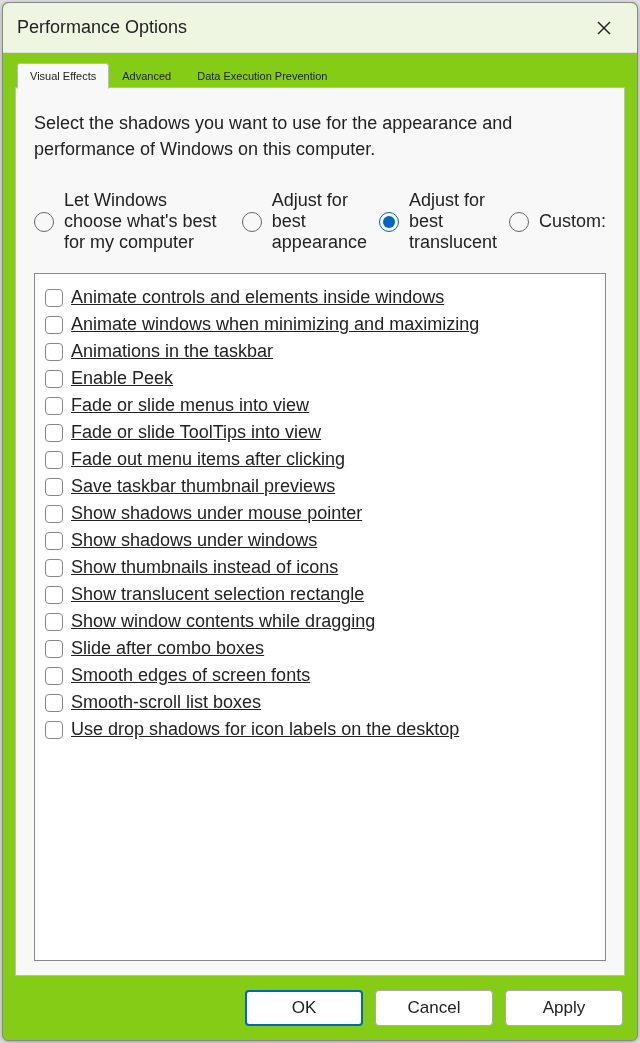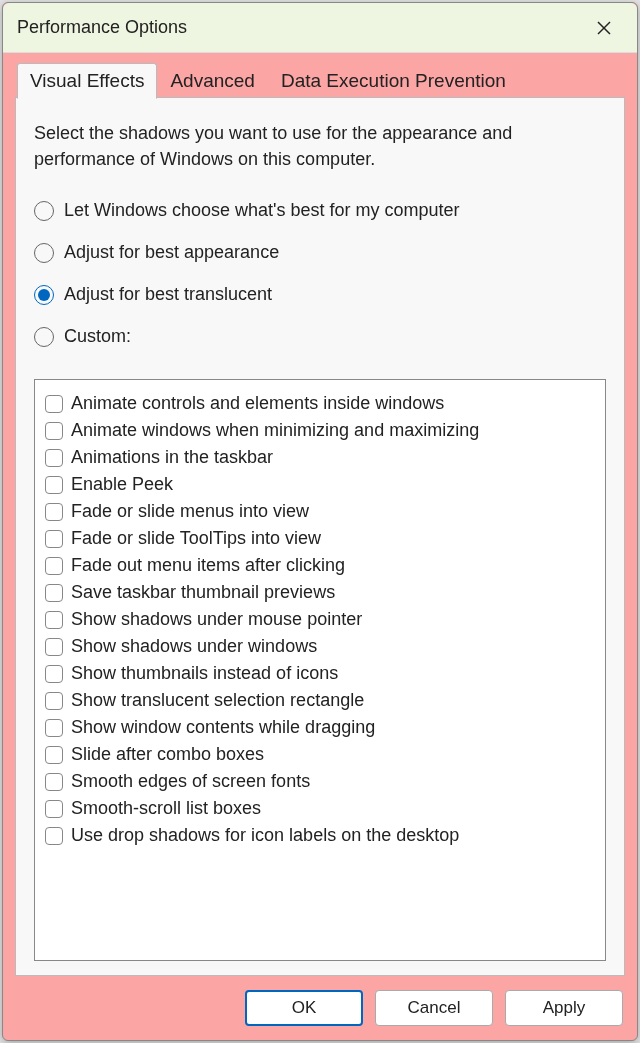--- a/index.html
+++ b/index.html
@@ -12,21 +12,21 @@
       font-size: 17px;
       background: #e5e5e5;
       width: 640px;
       height: 1043px;
       overflow: hidden;
     }
     .dialog {
       width: 636px;
       height: 1039px;
       margin: 2px;
-      background: #fca5a5;
+      background: #84cc16;
       border: 1px solid #888;
       border-radius: 6px;
       display: flex;
       flex-direction: column;
       box-shadow: 0 2px 10px rgba(0,0,0,0.3);
     }
     .titlebar {
       height: 50px;
       background: #eef5e1;
       border-top-left-radius: 6px;
@@ -65,21 +65,21 @@
     .tabs {
       display: flex;
       align-items: flex-end;
       margin-bottom: -1px;
       position: relative;
       z-index: 2;
       padding-left: 2px;
     }
     .tab {
       padding: 6px 12px 6px 12px;
-      font-size: 19px;
+      font-size: 11px;
       color: #222;
       cursor: pointer;
       border: 1px solid transparent;
       border-bottom: none;
       background: transparent;
       position: relative;
     }
     .tab.active {
       background: #f8f8f8;
       border: 1px solid #bbb;
@@ -97,23 +97,23 @@
       flex-direction: column;
     }
     .description {
       font-size: 18px;
       line-height: 1.45;
       color: #222;
       margin-bottom: 28px;
     }
     .radio-group {
       display: flex;
-      flex-direction: column;
-      gap: 21px;
-      margin-bottom: 32px;
+      flex-direction: row;
+      gap: 12px;
+      margin-bottom: 20px;
     }
     .radio-item {
       display: flex;
       align-items: center;
       gap: 10px;
       cursor: pointer;
     }
     .radio-circle {
       width: 20px;
       height: 20px;
@@ -156,20 +156,21 @@
       height: 18px;
       border: 1.5px solid #888;
       border-radius: 4px;
       background: #fff;
       flex-shrink: 0;
     }
     .checkbox-label {
       font-size: 18px;
       color: #222;
       white-space: nowrap;
+      text-decoration: underline;
     }
     .button-row {
       display: flex;
       justify-content: flex-end;
       gap: 12px;
       padding: 14px 14px 14px 21px;
     }
     .btn {
       min-width: 118px;
       height: 36px;

